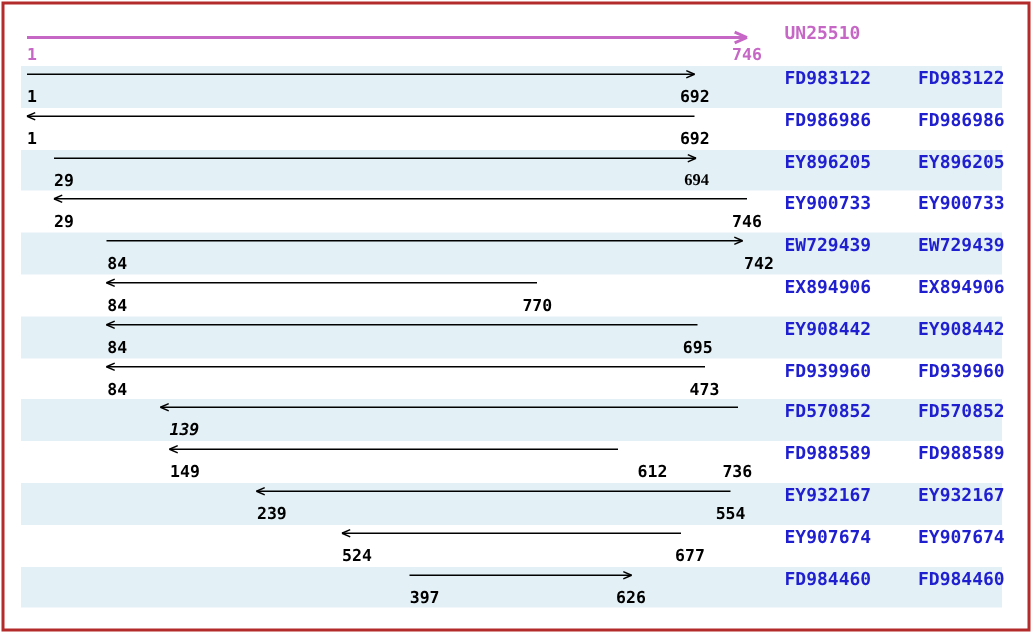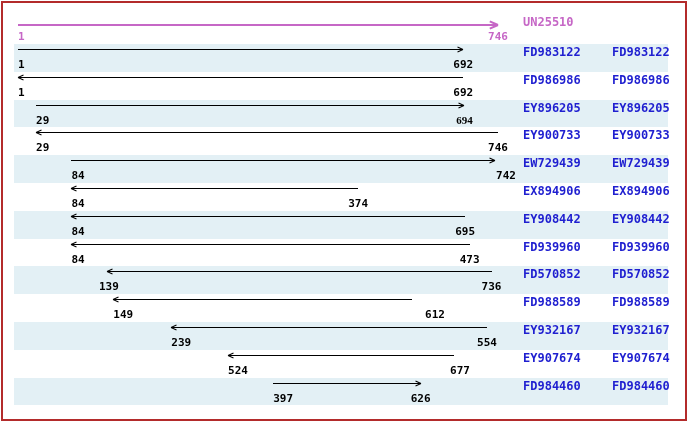--- a/index.html
+++ b/index.html
@@ -99,21 +99,21 @@
         <div class="num" style="left: 71.4765px;">84</div>
         <div class="num end" style="left: 506px;">742</div>
         <div class="acc c1">EW729439</div>
         <div class="acc c2">EW729439</div>
       </div>
       <div class="row" style="top: 183px; height: 27.8px;">
         <div class="shaft" style="left: 71.4765px; width: 286.711px;"></div>
         <div class="wing" style="left: 71.4765px; transform-origin: 0px 50%; transform: rotate(24deg);"></div>
         <div class="wing" style="left: 71.4765px; transform-origin: 0px 50%; transform: rotate(-24deg);"></div>
         <div class="num" style="left: 71.4765px;">84</div>
-        <div class="num end" style="left: 358.188px;">374</div>
+        <div class="num end" style="left: 358.188px;">770</div>
         <div class="acc c1">EX894906</div>
         <div class="acc c2">EX894906</div>
       </div>
       <div class="row" style="top: 210.8px; height: 27.8px;">
         <div class="band"></div>
         <div class="shaft" style="left: 71.4765px; width: 393.664px;"></div>
         <div class="wing" style="left: 71.4765px; transform-origin: 0px 50%; transform: rotate(24deg);"></div>
         <div class="wing" style="left: 71.4765px; transform-origin: 0px 50%; transform: rotate(-24deg);"></div>
         <div class="num" style="left: 71.4765px;">84</div>
         <div class="num end" style="left: 465.141px;">695</div>
@@ -127,22 +127,22 @@
         <div class="num" style="left: 71.4765px;">84</div>
         <div class="num end" style="left: 469.651px;">473</div>
         <div class="acc c1">FD939960</div>
         <div class="acc c2">FD939960</div>
       </div>
       <div class="row" style="top: 266.4px; height: 27.8px;">
         <div class="band"></div>
         <div class="shaft" style="left: 106.913px; width: 384.644px;"></div>
         <div class="wing" style="left: 106.913px; transform-origin: 0px 50%; transform: rotate(24deg);"></div>
         <div class="wing" style="left: 106.913px; transform-origin: 0px 50%; transform: rotate(-24deg);"></div>
-        <div class="num" style="left: 99px;">139</div>
-        <div class="num end" style="left: 491.557px;">736</div>
+        <div class="num" style="left: 113px; font-style: italic;">139</div>
+        <div class="num end" style="left: 491.557px; margin-top: 28px;">736</div>
         <div class="acc c1">FD570852</div>
         <div class="acc c2">FD570852</div>
       </div>
       <div class="row" style="top: 294.2px; height: 27.8px;">
         <div class="shaft" style="left: 113.356px; width: 298.309px;"></div>
         <div class="wing" style="left: 113.356px; transform-origin: 0px 50%; transform: rotate(24deg);"></div>
         <div class="wing" style="left: 113.356px; transform-origin: 0px 50%; transform: rotate(-24deg);"></div>
         <div class="num" style="left: 113.356px;">149</div>
         <div class="num end" style="left: 435px;">612</div>
         <div class="acc c1">FD988589</div>

